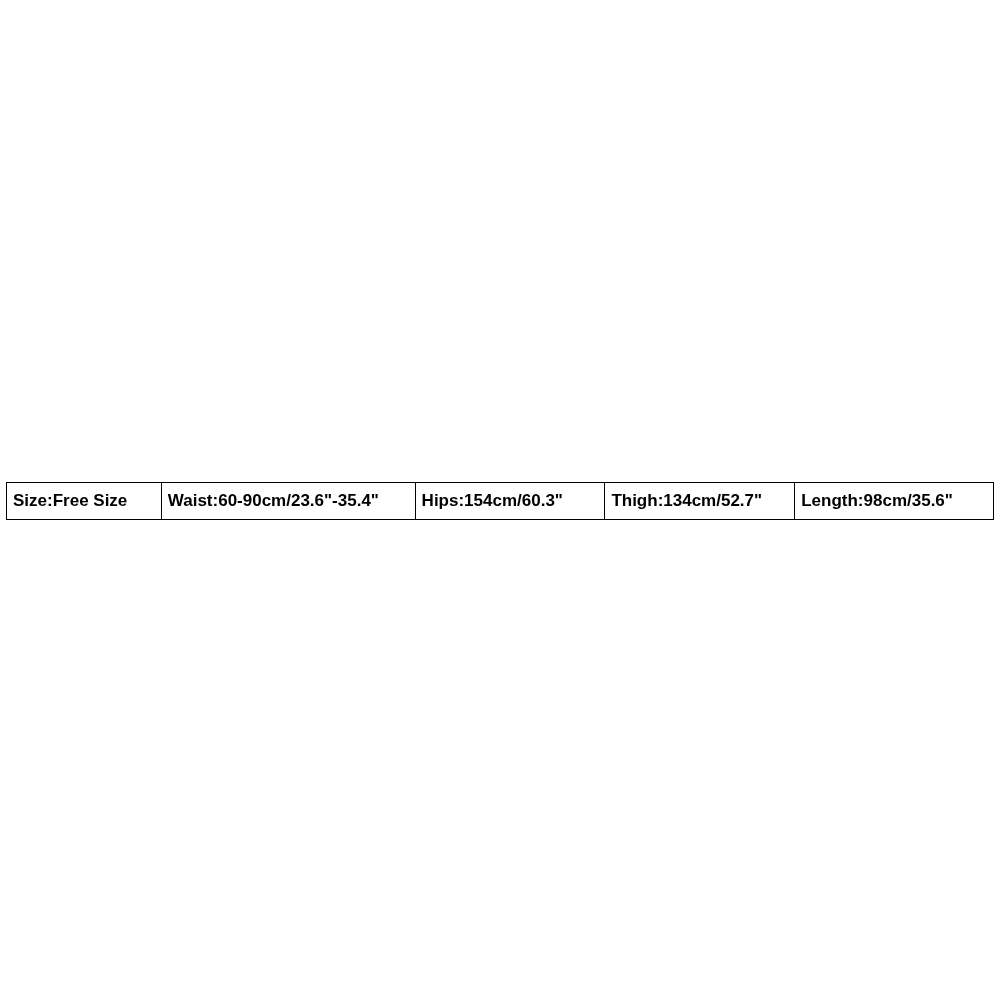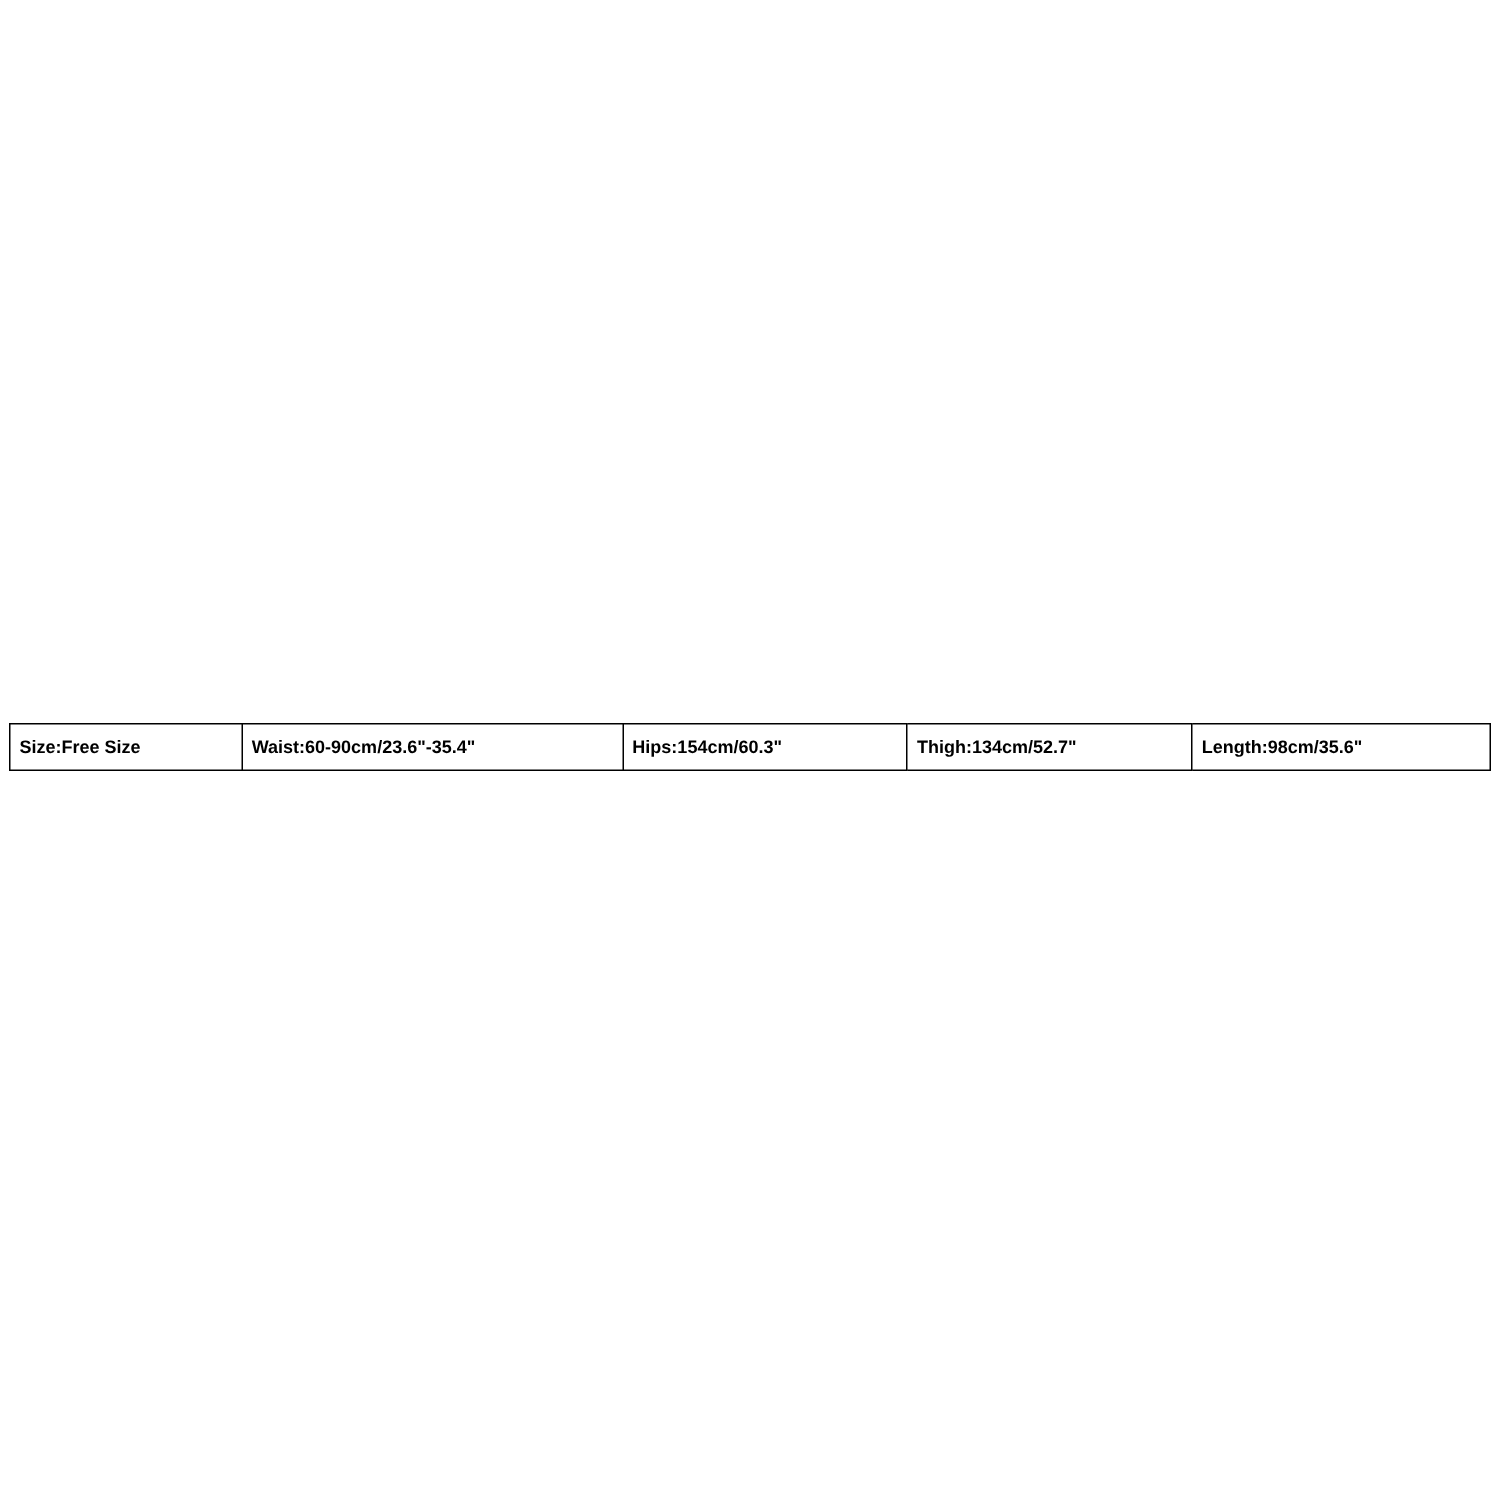--- a/index.html
+++ b/index.html
@@ -17,21 +17,21 @@
     .size-table {
       position: absolute;
       top: 482px;
       left: 6px;
       width: 988px;
       border-collapse: collapse;
     }
     .size-table td {
       border: 1px solid #000000;
       padding: 8px 6px;
-      font-size: 12px;
+      font-size: 17px;
       font-weight: bold;
       color: #000000;
       text-align: left;
       vertical-align: middle;
       white-space: nowrap;
     }
     .col-size { width: 155px; }
     .col-waist { width: 254px; }
     .col-hips { width: 190px; }
     .col-thigh { width: 190px; }

